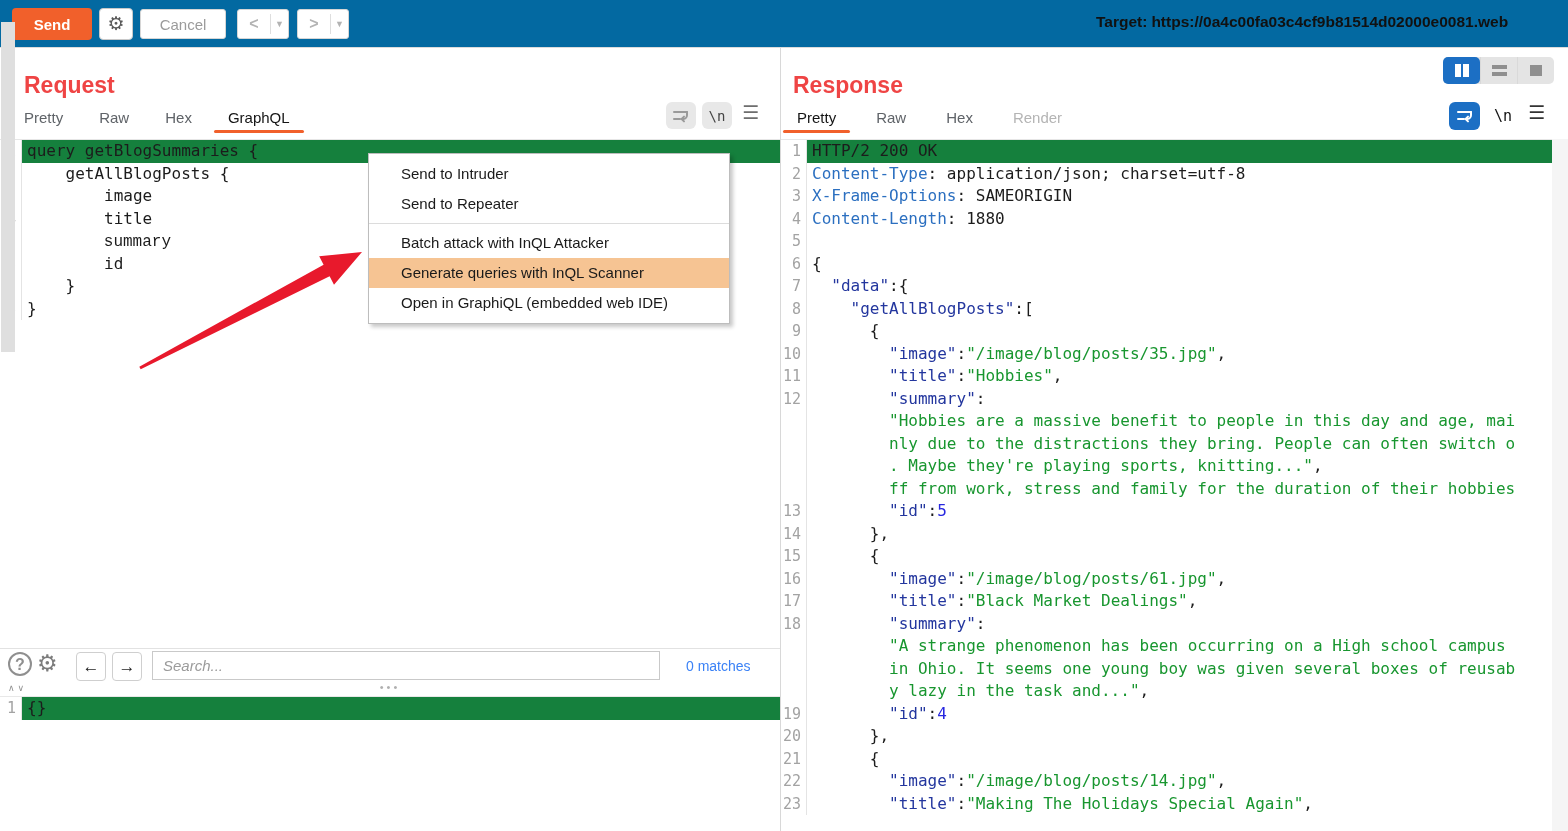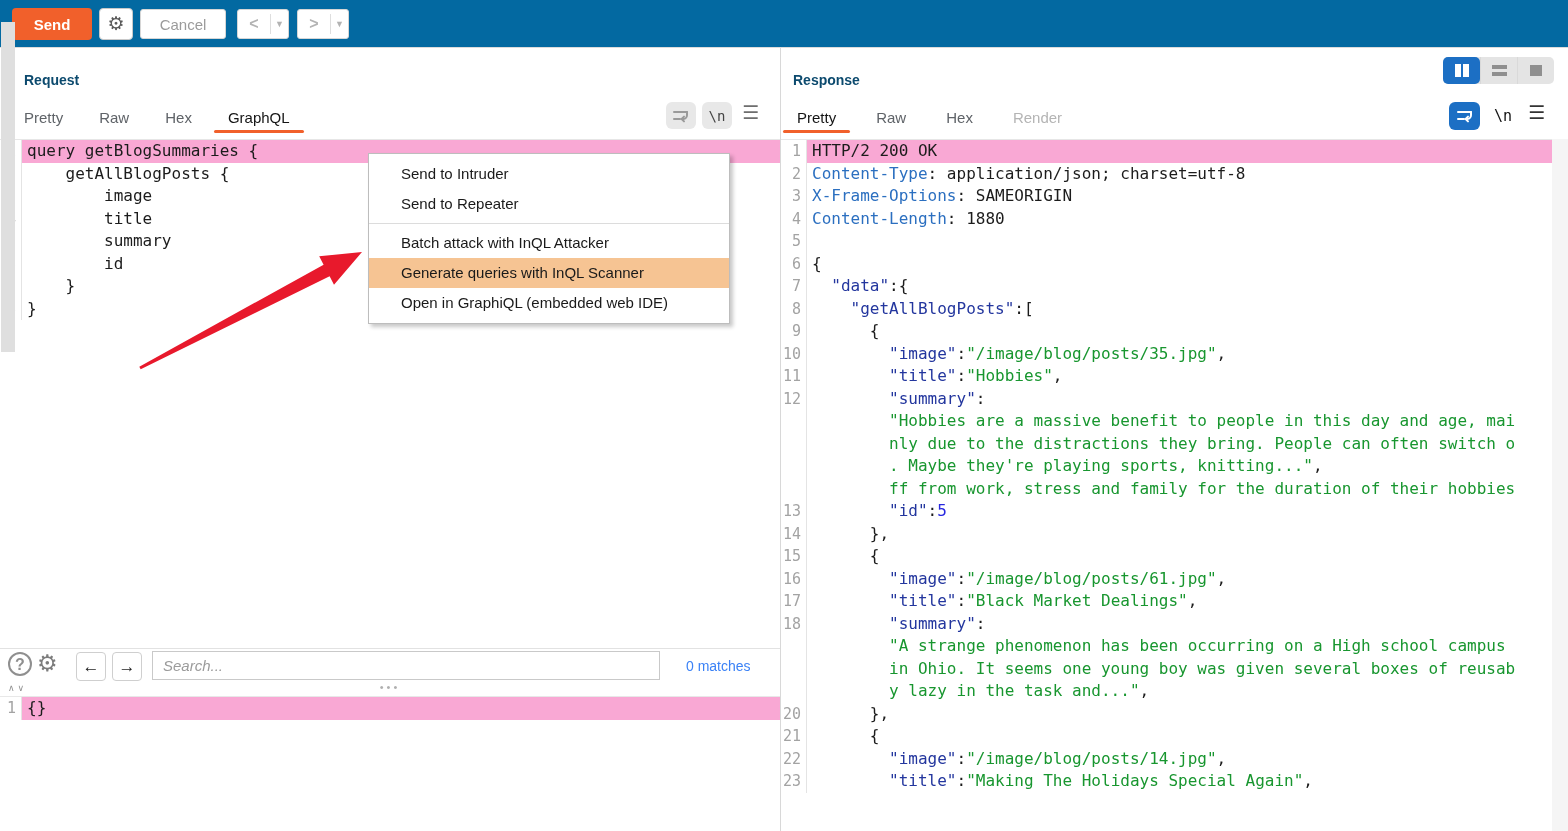--- a/index.html
+++ b/index.html
@@ -23,21 +23,21 @@
   .split-btn .main { width:32px; text-align:center; color:#b3b3b3; font-size:16px; font-weight:bold; }
   .split-btn .sep  { width:1px; height:20px; background:#dedede; }
   .split-btn .arr  { flex:1; text-align:center; color:#b3b3b3; font-size:9px; }
   #prev-btn { left:237px; } #next-btn { left:297px; }
   #target { position:absolute; left:1096px; top:13px; font-size:15.5px; font-weight:bold;
     color:#111; white-space:nowrap; }
   #target span { margin-right:4px; }
 
   
   #panel-divider { position:absolute; left:780px; top:48px; width:1px; height:783px; background:#d8d8d8; }
-  .panel-title { position:absolute; font-size:14px; font-weight:bold; color:#0c4a6e; }
+  .panel-title { position:absolute; font-size:23px; font-weight:bold; color:#ef4444; }
   .tabs { position:absolute; display:flex; font-size:15px; color:#5f6368; }
   .tab { position:relative; cursor:pointer; }
   .tab.active { color:#141414; }
   .tab.active::after { content:''; position:absolute; left:-14px; right:-14px; bottom:-7px;
     height:3px; background:var(--orange); border-radius:2px; }
   .tab.disabled { color:#b4b4b4; }
   #request-tabs { left:24px; top:109px; gap:36px; }
   #response-tabs { left:797px; top:109px; gap:40px; }
 
   .icon-btn { position:absolute; width:30px; height:27px; border-radius:6px;
@@ -58,21 +58,21 @@
   #layout-switcher .seg + .seg { border-left:1px solid #d9d9d9; }
   #layout-switcher .seg.sel { border-left:none; }
 
   
   .editor { position:absolute; background:#fff; overflow:hidden;
     font-family:"DejaVu Sans Mono","Liberation Mono",monospace; font-size:16px; }
   .row { display:flex; height:22.5px; line-height:22.5px; white-space:pre; }
   .ln { width:26px; text-align:right; padding-right:5px; color:#a3a3a3;
     border-right:1px solid #e4e4e4; flex:none; font-size:15px; }
   .code { flex:1; padding-left:5px; }
-  .row.hl .code { background:#f9a8d4; }
+  .row.hl .code { background:#15803d; }
   #request-editor  { left:0;  top:139px; width:780px; height:509px; border-top:1px solid #e6e6e6; }
   #request-editor .ln { width:22px; }
   #response-editor { left:781px; top:139px; width:771px; height:692px; border-top:1px solid #e6e6e6; }
   #mini-editor { left:0; top:696px; width:780px; height:60px; border-top:1px solid #e8e8e8; }
   #mini-editor .ln { width:22px; }
 
   
   #resp-scrollbar { position:absolute; left:1552px; top:139px; width:16px; height:692px; background:#f5f5f5; }
   #resp-thumb { position:absolute; left:1px; top:22px; width:14px; height:330px; background:#dfdfdf; }
 
@@ -121,20 +121,23 @@
   <div class="split-btn" id="prev-btn">
     <span class="main">&lt;</span>
     <span class="sep"></span>
     <span class="arr">▼</span>
   </div>
   <div class="split-btn" id="next-btn">
     <span class="main">&gt;</span>
     <span class="sep"></span>
     <span class="arr">▼</span>
   </div>
+  <div id="target">
+    <span>Target:</span><span>https://0a4c00fa03c4cf9b81514d02000e0081.web</span>
+  </div>
 </header>
 
 <div id="panel-divider"></div>
 
 <h2 class="panel-title" style="left:24px; top:72px;">Request</h2>
 <nav class="tabs" id="request-tabs">
     <span class="tab">Pretty</span>
     <span class="tab">Raw</span>
     <span class="tab">Hex</span>
     <span class="tab active">GraphQL</span>
@@ -155,21 +158,21 @@
 </div>
 <div class="hamburger" style="left:742px; top:101px;">
   <span>☰</span>
 </div>
 
 <div class="editor" id="request-editor">
     <div class="row hl"><span class="ln">1</span><span class="code"><span style="color: rgb(28, 28, 28);">query getBlogSummaries {</span></span></div>
     <div class="row"><span class="ln">2</span><span class="code"><span style="color: rgb(28, 28, 28);">    getAllBlogPosts {</span></span></div>
     <div class="row"><span class="ln">3</span><span class="code"><span style="color: rgb(28, 28, 28);">        image</span></span></div>
     <div class="row"><span class="ln">4</span><span class="code"><span style="color: rgb(28, 28, 28);">        title</span></span></div>
-    <div class="row"><span class="ln">5</span><span class="code"><span style="color: rgb(28, 28, 28);">        summary</span></span></div>
+    <div class="row"><span class="ln">5</span><span class="code"><span style="color: rgb(28, 28, 28); font-family: Liberation Mono, monospace;">        summary</span></span></div>
     <div class="row"><span class="ln">6</span><span class="code"><span style="color: rgb(28, 28, 28);">        id</span></span></div>
     <div class="row"><span class="ln">7</span><span class="code"><span style="color: rgb(28, 28, 28);">    }</span></span></div>
     <div class="row"><span class="ln">8</span><span class="code"><span style="color: rgb(28, 28, 28);">}</span></span></div>
   </div>
 
 <div id="searchbar">
   <div class="help-ic">
     <span>?</span>
   </div>
   <div class="gear-ic2">
@@ -252,20 +255,21 @@
     <div class="row"><span class="ln"></span><span class="code"><span style="color: rgb(28, 28, 28);">        </span><span style="color: rgb(24, 150, 47);">ff from work, stress and family for the duration of their hobbies</span></span></div>
     <div class="row"><span class="ln">13</span><span class="code"><span style="color: rgb(28, 28, 28);">        </span><span style="color: rgb(35, 54, 158);">"id"</span><span style="color: rgb(28, 28, 28);">:</span><span style="color: rgb(39, 39, 224);">5</span></span></div>
     <div class="row"><span class="ln">14</span><span class="code"><span style="color: rgb(28, 28, 28);">      },</span></span></div>
     <div class="row"><span class="ln">15</span><span class="code"><span style="color: rgb(28, 28, 28);">      {</span></span></div>
     <div class="row"><span class="ln">16</span><span class="code"><span style="color: rgb(28, 28, 28);">        </span><span style="color: rgb(35, 54, 158);">"image"</span><span style="color: rgb(28, 28, 28);">:</span><span style="color: rgb(24, 150, 47);">"/image/blog/posts/61.jpg"</span><span style="color: rgb(28, 28, 28);">,</span></span></div>
     <div class="row"><span class="ln">17</span><span class="code"><span style="color: rgb(28, 28, 28);">        </span><span style="color: rgb(35, 54, 158);">"title"</span><span style="color: rgb(28, 28, 28);">:</span><span style="color: rgb(24, 150, 47);">"Black Market Dealings"</span><span style="color: rgb(28, 28, 28);">,</span></span></div>
     <div class="row"><span class="ln">18</span><span class="code"><span style="color: rgb(28, 28, 28);">        </span><span style="color: rgb(35, 54, 158);">"summary"</span><span style="color: rgb(28, 28, 28);">:</span></span></div>
     <div class="row"><span class="ln"></span><span class="code"><span style="color: rgb(28, 28, 28);">        </span><span style="color: rgb(24, 150, 47);">"A strange phenomenon has been occurring on a High school campus</span></span></div>
     <div class="row"><span class="ln"></span><span class="code"><span style="color: rgb(28, 28, 28);">        </span><span style="color: rgb(24, 150, 47);">in Ohio. It seems one young boy was given several boxes of reusab</span></span></div>
     <div class="row"><span class="ln"></span><span class="code"><span style="color: rgb(28, 28, 28);">        </span><span style="color: rgb(24, 150, 47);">y lazy in the task and..."</span><span style="color: rgb(28, 28, 28);">,</span></span></div>
+    <div class="row"><span class="ln">19</span><span class="code"><span style="color: rgb(28, 28, 28);">        </span><span style="color: rgb(35, 54, 158);">"id"</span><span style="color: rgb(28, 28, 28);">:</span><span style="color: rgb(39, 39, 224);">4</span></span></div>
     <div class="row"><span class="ln">20</span><span class="code"><span style="color: rgb(28, 28, 28);">      },</span></span></div>
     <div class="row"><span class="ln">21</span><span class="code"><span style="color: rgb(28, 28, 28);">      {</span></span></div>
     <div class="row"><span class="ln">22</span><span class="code"><span style="color: rgb(28, 28, 28);">        </span><span style="color: rgb(35, 54, 158);">"image"</span><span style="color: rgb(28, 28, 28);">:</span><span style="color: rgb(24, 150, 47);">"/image/blog/posts/14.jpg"</span><span style="color: rgb(28, 28, 28);">,</span></span></div>
     <div class="row"><span class="ln">23</span><span class="code"><span style="color: rgb(28, 28, 28);">        </span><span style="color: rgb(35, 54, 158);">"title"</span><span style="color: rgb(28, 28, 28);">:</span><span style="color: rgb(24, 150, 47);">"Making The Holidays Special Again"</span><span style="color: rgb(28, 28, 28);">,</span></span></div>
   </div>
 <div id="resp-scrollbar"></div>
 <div id="resp-thumb"></div>
 
 <div id="context-menu">
     <div class="menu-item">Send to Intruder</div>

